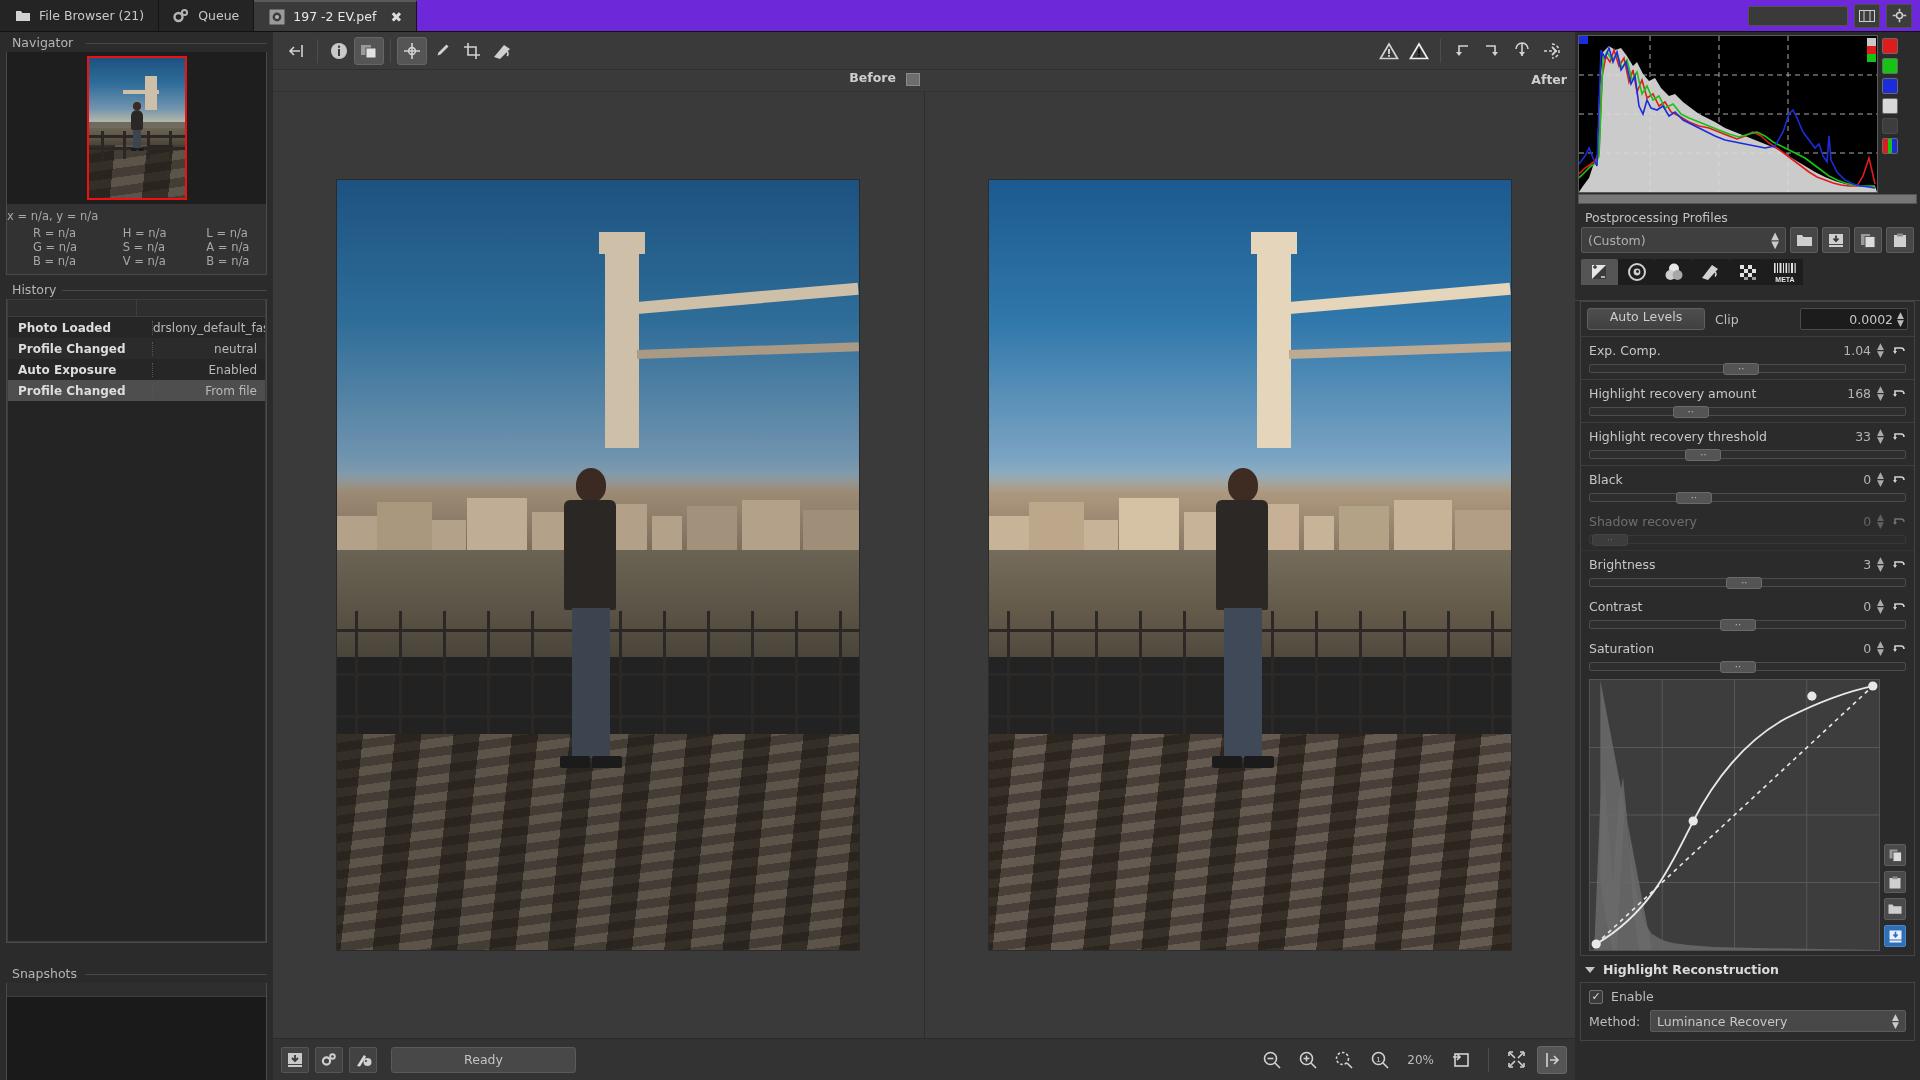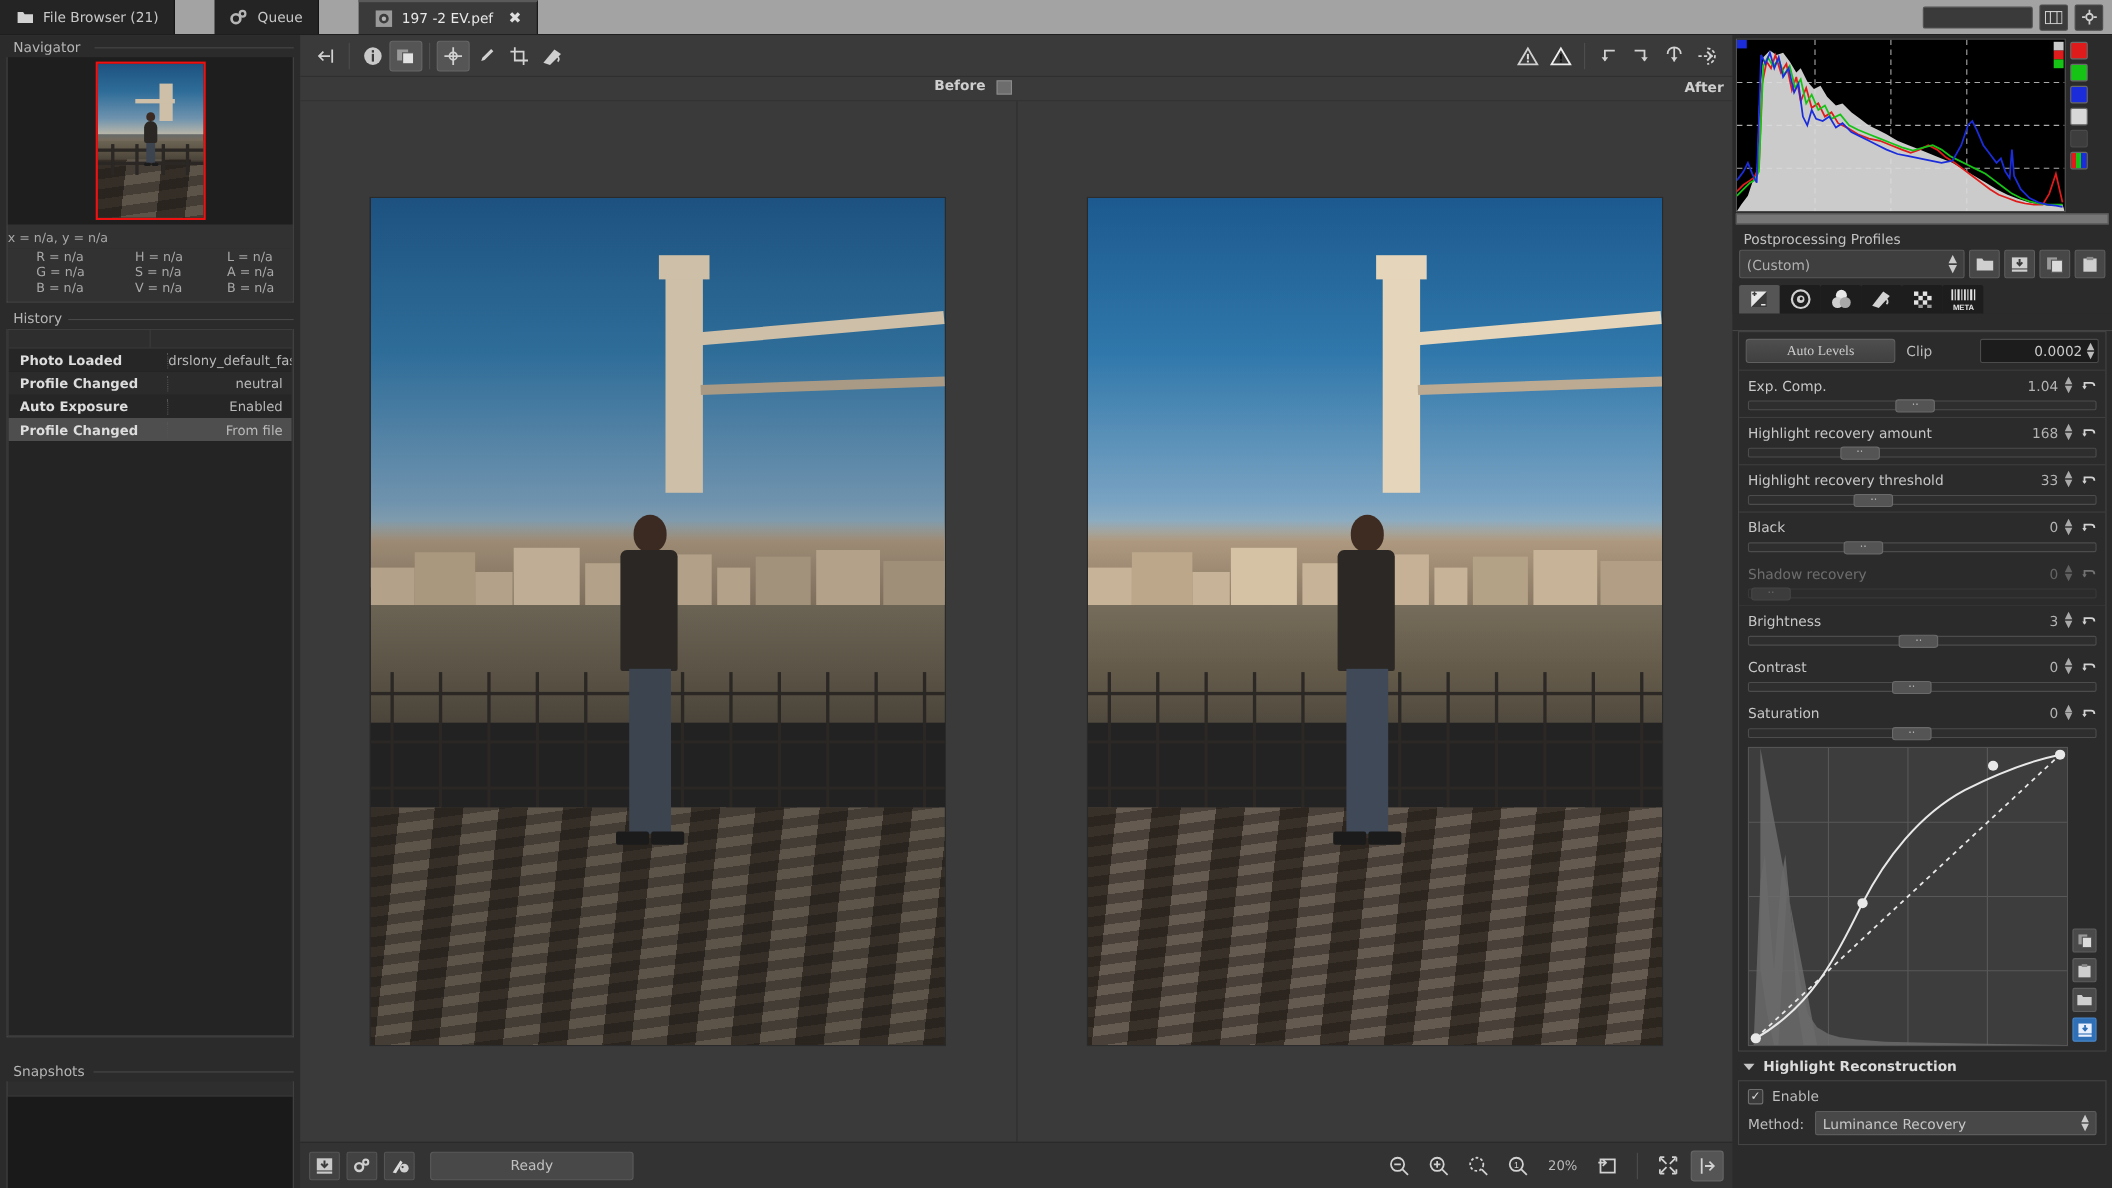--- a/index.html
+++ b/index.html
@@ -9,23 +9,23 @@
     font-family: "DejaVu Sans", "Liberation Sans", sans-serif;
     font-size: 12.5px;
     color: #bdbdbd;
     overflow: hidden;
   }
   #app { position: relative; width: 1920px; height: 1080px; }
 
   
   .tabbar {
     position: absolute; left: 0; top: 0; width: 1920px; height: 32px;
-    background: #a3a3a3;
+    background: #6d28d9;
     border-bottom: 1px solid #111;
-    display: flex; align-items: stretch; gap: 36px;
+    display: flex; align-items: stretch;
   }
   .tab {
     display: flex; align-items: center; gap: 8px;
     padding: 0 14px;
     background: #242424;
     border-right: 1px solid #151515;
     color: #c8c8c8; font-size: 12.5px;
     cursor: pointer;
   }
   .tab.active {
@@ -222,23 +222,23 @@
     display:flex; align-items:center; gap:8px; padding: 6px 0 5px 10px;
     color: #dcdcdc; font-weight: bold; font-size: 12.5px; cursor:pointer;
   }
   .caret { width:0;height:0;border-left:5px solid transparent;border-right:5px solid transparent;
            border-top:6px solid #c5c5c5; }
   .secbody { border: 1px solid #444; margin: 0 5px; }
   .rowline { border-bottom: 1px solid #3e3e3e; }
 
   .autolevels-row { display:flex; align-items:center; gap: 10px; padding: 6px 6px; }
   .btn-auto {
-    width: 136px; height: 22px; background: linear-gradient(#4e4e4e,#404040);
+    width: 118px; height: 22px; background: linear-gradient(#4e4e4e,#404040);
     border: 1px solid #606060; border-radius: 3px; color:#ccc; font-size:12.5px;
-    display:flex; align-items:center; justify-content:center; cursor:pointer;font-family:Liberation Serif, serif;
+    display:flex; justify-content:center; cursor:pointer;
   }
   .cliplabel { color:#bdbdbd; font-size:12.5px; }
   .spinbox {
     margin-left:auto; width: 108px; height: 22px; background:#1c1c1c; border:1px solid #4b4b4b;
     display:flex; align-items:center; justify-content:flex-end; padding-right:3px;
     color:#c9c9c9; font-size: 12.5px; border-radius:2px;
   }
   .spinarrows { font-size: 9px; line-height: 8px; color:#bbb; margin-left:4px; text-align:center;}
 
   .slider-block { padding: 5px 8px 6px 8px; }

